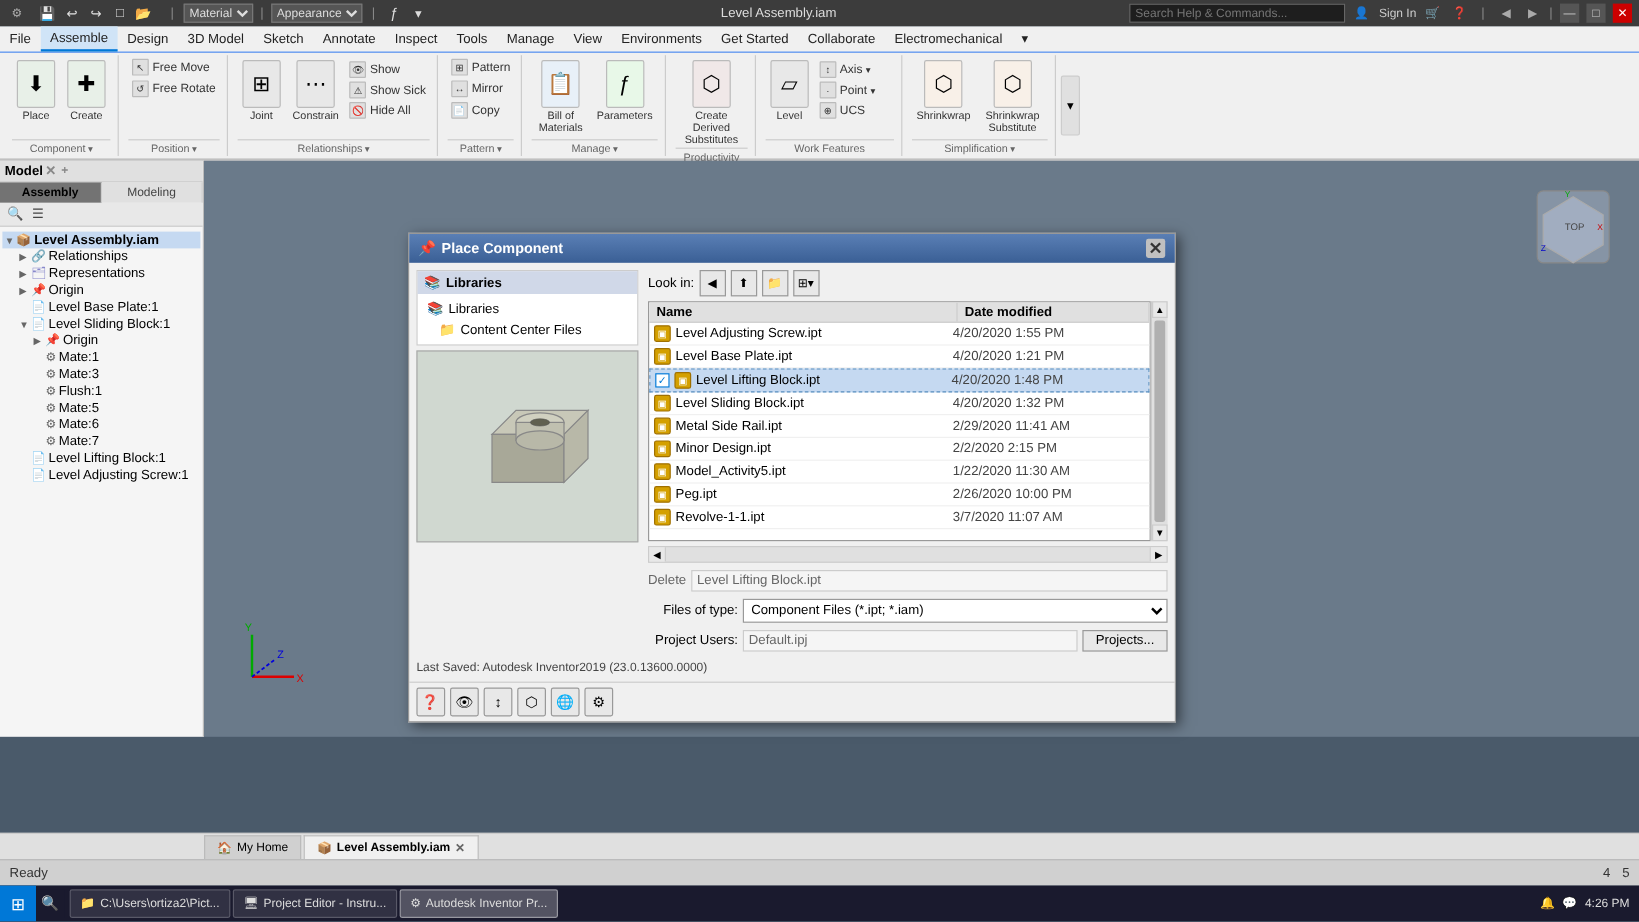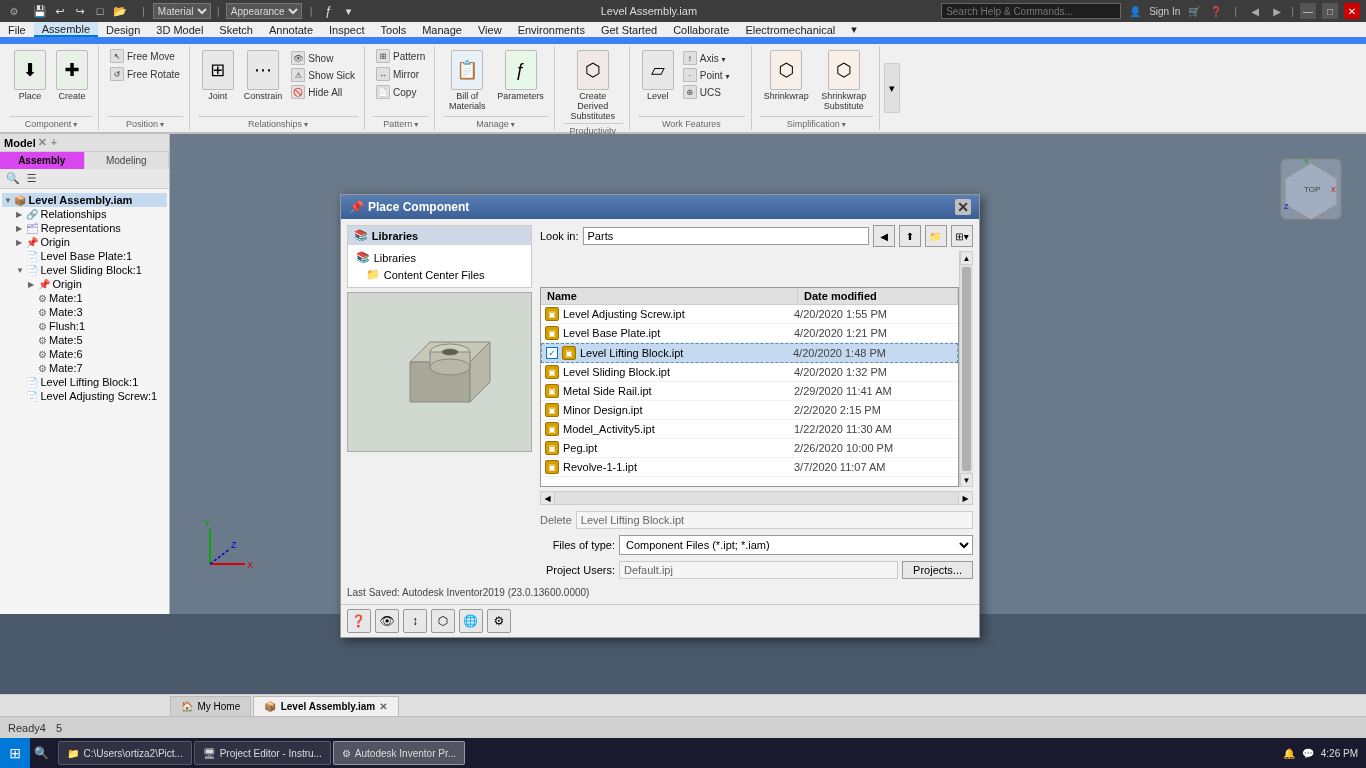--- a/index.html
+++ b/index.html
@@ -8,41 +8,41 @@
     
     #title-bar { background: #3c3c3c; color: #ccc; height: 22px; display: flex; align-items: center; padding: 0 6px; justify-content: space-between; }
     #title-bar .left { display: flex; align-items: center; gap: 4px; }
     #title-bar .center { color: #ddd; font-size: 11px; flex: 1; text-align: center; }
     #title-bar .right { display: flex; align-items: center; gap: 6px; }
     .title-icon { width: 16px; height: 16px; display: inline-flex; align-items: center; justify-content: center; font-size: 10px; color: #aaa; cursor: pointer; }
     .title-btn { width: 16px; height: 16px; background: #555; border: none; color: #ccc; font-size: 10px; cursor: pointer; display: inline-flex; align-items: center; justify-content: center; }
     #search-input { background: #1e1e1e; border: 1px solid #666; color: #ccc; padding: 1px 4px; font-size: 10px; width: 180px; height: 16px; }
 
     
-    #menu-bar { background: #f0f0f0; height: 22px; display: flex; align-items: center; border-bottom: 7px solid #3b82f6; }
+    #menu-bar { background: #f0f0f0; height: 22px; display: flex; align-items: center; border-bottom: 1px solid #3b82f6; }
     .menu-item { padding: 2px 8px; font-size: 11px; cursor: pointer; height: 100%; display: flex; align-items: center; color: #222; }
     .menu-item.active { background: #d0e4f7; border-bottom: 2px solid #0078d7; }
 
     
     #ribbon { background: #f0f0f0; border-bottom: 2px solid #c0c0c0; display: flex; flex-direction: column; }
     #ribbon-content { display: flex; align-items: stretch; padding: 2px 4px; height: 88px; gap: 2px; }
     .ribbon-group { display: flex; flex-direction: column; align-items: flex-start; border-right: 1px solid #ccc; padding: 0 6px; min-width: 60px; }
     .ribbon-group-buttons { display: flex; flex-wrap: wrap; align-items: flex-start; gap: 2px; flex: 1; padding-top: 2px; }
     .ribbon-group-label { font-size: 9px; color: #666; text-align: center; width: 100%; padding: 2px 0 1px; border-top: 1px solid #ccc; margin-top: auto; display: flex; align-items: center; justify-content: center; gap: 2px; }
     .ribbon-btn-small { display: flex; align-items: center; gap: 3px; cursor: pointer; padding: 1px 3px; border-radius: 2px; font-size: 10px; color: #333; }
     .ribbon-btn-small .icon-sm { width: 14px; height: 14px; background: #e0e0e0; border: 1px solid #bbb; display: flex; align-items: center; justify-content: center; font-size: 8px; border-radius: 1px; }
     .ribbon-btn-large { display: flex; flex-direction: column; align-items: center; cursor: pointer; padding: 2px 4px; border-radius: 2px; }
     .ribbon-btn-large .icon-lg { width: 32px; height: 40px; background: #e8e8e8; border: 1px solid #bbb; display: flex; align-items: center; justify-content: center; font-size: 18px; border-radius: 2px; }
     .ribbon-btn-large .lbl { font-size: 9px; color: #333; margin-top: 1px; text-align: center; max-width: 52px; }
 
     
     #left-panel { width: 170px; background: #f5f5f5; border-right: 1px solid #bbb; display: flex; flex-direction: column; overflow: hidden; }
     #panel-tabs { display: flex; background: #e0e0e0; }
     .panel-tab { flex: 1; text-align: center; padding: 3px 4px; font-size: 10px; cursor: pointer; border-right: 1px solid #ccc; color: #444; }
-    .panel-tab.active { background: #d946ef; color: #000; font-weight: bold; }
+    .panel-tab.active { background: #737373; color: #000; font-weight: bold; }
     #panel-toolbar { display: flex; align-items: center; background: #e8e8e8; padding: 2px 4px; gap: 3px; border-bottom: 1px solid #ccc; }
     .panel-tb-btn { font-size: 11px; cursor: pointer; color: #444; padding: 1px 2px; }
     #tree { padding: 4px 2px; overflow-y: auto; font-size: 11px; flex: 1; }
     .tree-item { padding: 1px 2px; cursor: pointer; white-space: nowrap; overflow: hidden; text-overflow: ellipsis; }
     .tree-item.selected { background: #c5d9f1; }
     .tree-item .expander { width: 10px; display: inline-block; font-size: 8px; color: #666; }
     .tree-item .icon-file { color: #f0a000; margin-right: 2px; font-size: 10px; }
     .tree-indent { padding-left: 12px; }
 
     
@@ -90,21 +90,21 @@
     .bar-btn { padding: 2px 10px; border: 1px solid #999; background: #e8e8e8; font-size: 11px; cursor: pointer; white-space: nowrap; }
     #last-saved { font-size: 10px; color: #444; padding: 4px 2px; }
     #dialog-bottom { display: flex; align-items: center; justify-content: space-between; padding: 4px 6px; border-top: 1px solid #ccc; margin-top: 4px; }
     #dialog-bottom-left { display: flex; gap: 4px; }
     .db-btn { width: 24px; height: 24px; border: 1px solid #999; background: #e8e8e8; display: flex; align-items: center; justify-content: center; cursor: pointer; font-size: 12px; border-radius: 2px; }
     #dialog-bottom-right { display: flex; gap: 6px; }
     .action-btn { padding: 3px 20px; border: 1px solid #999; background: #e8e8e8; font-size: 11px; cursor: pointer; border-radius: 2px; }
     .action-btn.primary { background: #d0e4f7; border-color: #0078d7; }
 
     
-    #status-bar { background: #d0d0d0; height: 22px; display: flex; align-items: center; justify-content: flex-start; padding: 0 8px; border-top: 1px solid #bbb; position: absolute; bottom: 30px; left: 0; right: 0; }
+    #status-bar { background: #d0d0d0; height: 22px; display: flex; align-items: center; justify-content: space-between; padding: 0 8px; border-top: 1px solid #bbb; position: absolute; bottom: 30px; left: 0; right: 0; }
     #status-left { font-size: 11px; color: #333; }
     #status-right { font-size: 11px; color: #333; display: flex; gap: 10px; }
 
     
     #taskbar { background: #1a1a2e; height: 30px; display: flex; align-items: center; position: absolute; bottom: 0; left: 0; right: 0; }
     #start-btn { background: #0078d7; width: 30px; height: 30px; display: flex; align-items: center; justify-content: center; cursor: pointer; font-size: 14px; color: white; }
     #taskbar-items { display: flex; flex: 1; align-items: center; gap: 2px; padding: 0 4px; }
     .taskbar-item { background: rgba(255,255,255,0.1); border: 1px solid rgba(255,255,255,0.2); padding: 2px 8px; color: #ddd; font-size: 10px; cursor: pointer; height: 24px; display: flex; align-items: center; gap: 4px; border-radius: 2px; }
     #taskbar-right { display: flex; align-items: center; gap: 6px; padding-right: 8px; color: #ddd; font-size: 10px; }
 
@@ -500,29 +500,28 @@
 
               <ellipse cx="90" cy="50" rx="8" ry="3" fill="#606050" stroke="#555" stroke-width="0.5"></ellipse>
             </svg>
           </div>
         </div>
 
         <div id="dialog-right">
 
           <div id="lookin-bar">
             <span id="lookin-label">Look in:</span>
-            <input id="lookin-input" type="text" class="lookin-input" value="Parts" style="flex: 1 1 0%; border: 1px solid rgb(153, 153, 153); padding: 2px 4px; background: rgb(255, 255, 255); font-size: 11px;">
             <div class="lookin-btn">◀</div>
             <div class="lookin-btn">⬆</div>
             <div class="lookin-btn">📁</div>
             <div class="lookin-btn">⊞▾</div>
           </div>
 
           <div id="file-list-wrap">
-            <div id="file-list" style="flex:1;margin-top:36px;">
+            <div id="file-list" style="flex:1;">
               <div id="file-list-header">
                 <div class="fl-col fl-col-name">Name</div>
                 <div class="fl-col fl-col-date">Date modified</div>
               </div>
 
               <div class="fl-row">
                 <span class="fl-icon">▣</span>
                 <span class="fl-name">Level Adjusting Screw.ipt</span>
                 <span class="fl-date">4/20/2020 1:55 PM</span>
               </div>

